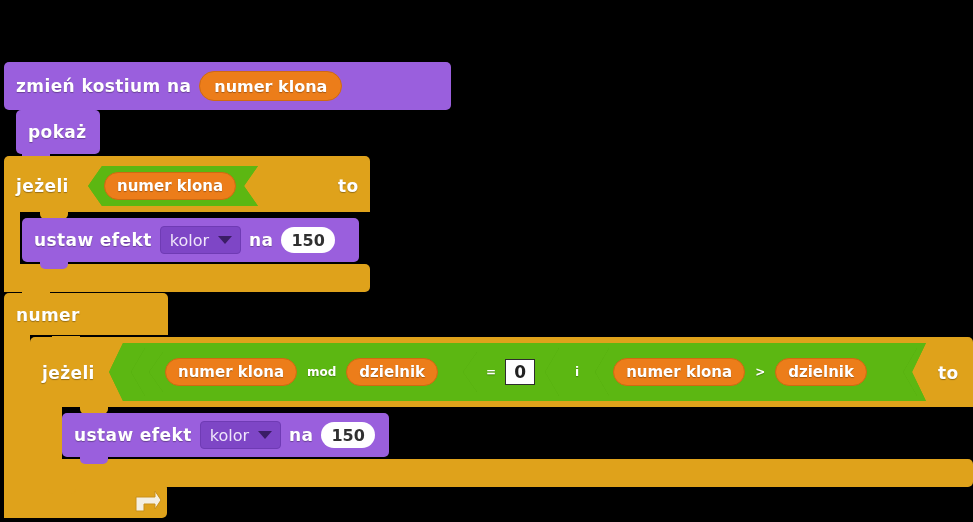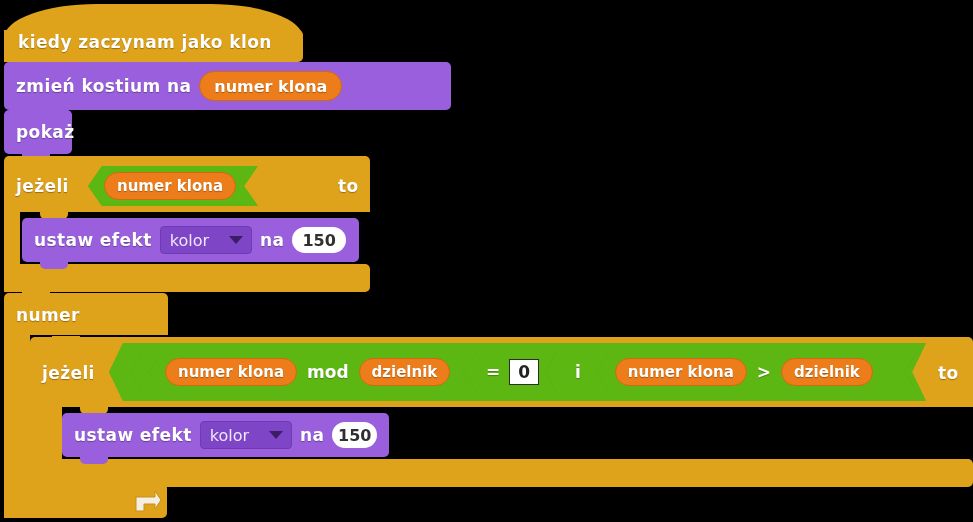--- a/index.html
+++ b/index.html
@@ -68,21 +68,21 @@
     text-shadow: 0 1px 1px rgba(0,0,0,.3);
     white-space: nowrap;
   }
   .oval.sm { height: 28px; font-size: 15px; padding: 0 12px; }
 
   .dropdown {
     background: #7e46c6;
     border: 1px solid #6f3bb4;
     border-radius: 4px;
     height: 28px;
-    display: inline-flex; align-items: center; gap: 20px;
+    display: inline-flex; align-items: center; gap: 9px;
     padding: 0 8px 0 9px;
     color: #efe6fb; font-size: 16px;
     white-space: nowrap;
   }
   .caret {
     width: 0; height: 0;
     border-left: 7px solid transparent;
     border-right: 7px solid transparent;
     border-top: 8px solid #3b1d66;
   }
@@ -114,44 +114,39 @@
     clip-path: polygon(11px 0, 100% 0, calc(100% - 11px) 50%, 100% 100%, 11px 100%, 0 50%);
   }
   .hexfield {
     background: #ffffff;
     border: 1px solid #2d2d2d;
     height: 26px; min-width: 30px;
     display: inline-flex; align-items: center; justify-content: center;
     color: #222; font-size: 17px; font-weight: bold;
     padding: 0 7px;
   }
-  .opname { color: #fff; font-weight: bold; font-size: 17px; text-shadow: 0 1px 1px rgba(0,0,0,.28); }
+  .opname { color: #fff; font-weight: bold; font-size: 12px; text-shadow: 0 1px 1px rgba(0,0,0,.28); }
 
   
   .looparrow { position: absolute; }
 </style>
 </head>
 <body>
 
 <div id="stage">
 
-  <div class="hat">
-    <div class="hat-top"></div>
-    <div class="hat-body"></div>
-    <div class="lbl hat-txt">kiedy zaczynam jako klon</div>
-  </div>
   <div class="notch" style="left:22px; top:62px; background:#dfa21b;"></div>
 
   <div class="pblock" style="left:4px; top:62px; width:447px; height:48px;">
     <span class="lbl">zmień kostium na</span>
     <span class="oval">numer klona</span>
   </div>
   <div class="notch" style="left:22px; top:110px; background:#9a5fdd;"></div>
 
-  <div class="pblock" style="left:4px; top:110px; width:68px; height:44px;">
+  <div class="pblock" style="left:16px; top:110px; width:84px; height:44px;">
     <span class="lbl">pokaż</span>
   </div>
   <div class="notch" style="left:22px; top:154px; background:#9a5fdd;"></div>
 
   <div class="cgold ctop" style="left:4px; top:156px; width:366px; height:56px;"></div>
   <div class="lbl" style="position:absolute; left:16px; top:178px;">jeżeli</div>
 
   <div class="hex" style="left:88px; top:166px; width:170px; height:40px;">
     <div class="hex-inner" style="width:170px; height:40px; padding-left:16px;">
       <span class="oval sm">numer klona</span>

